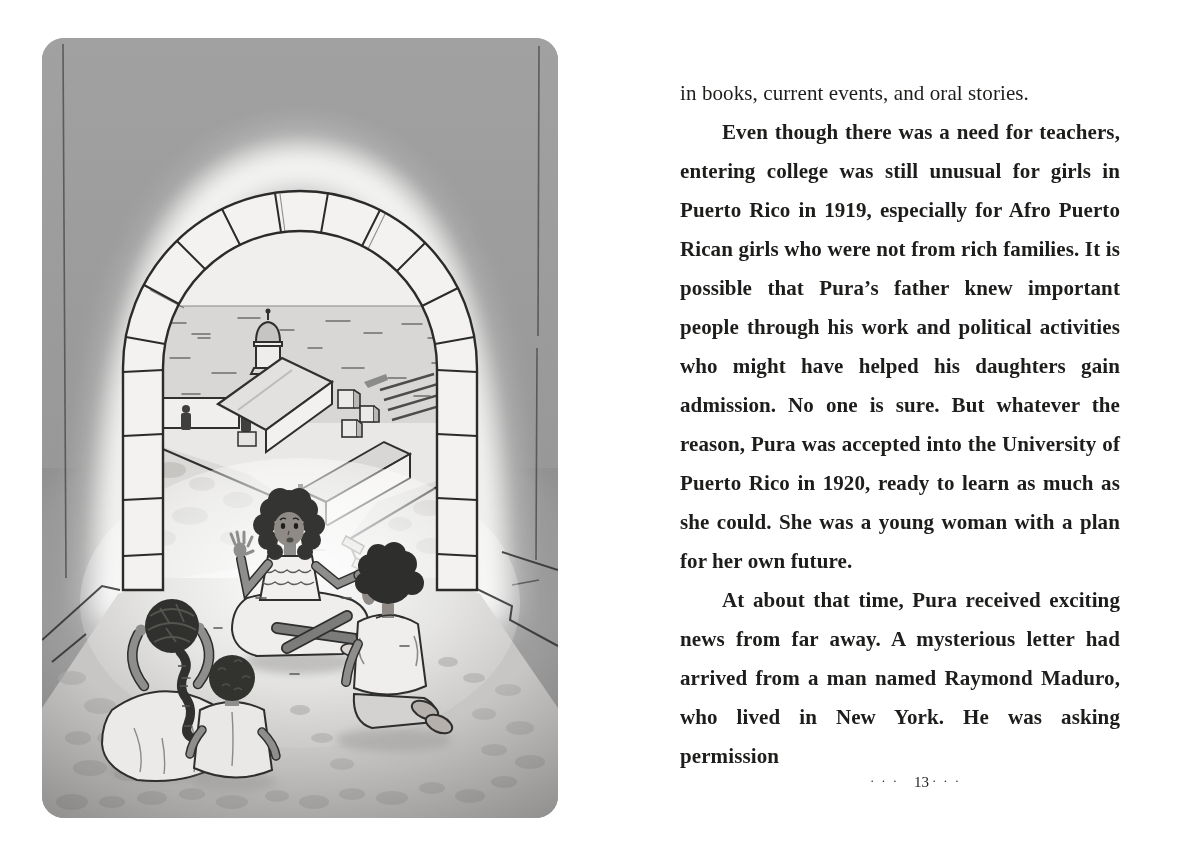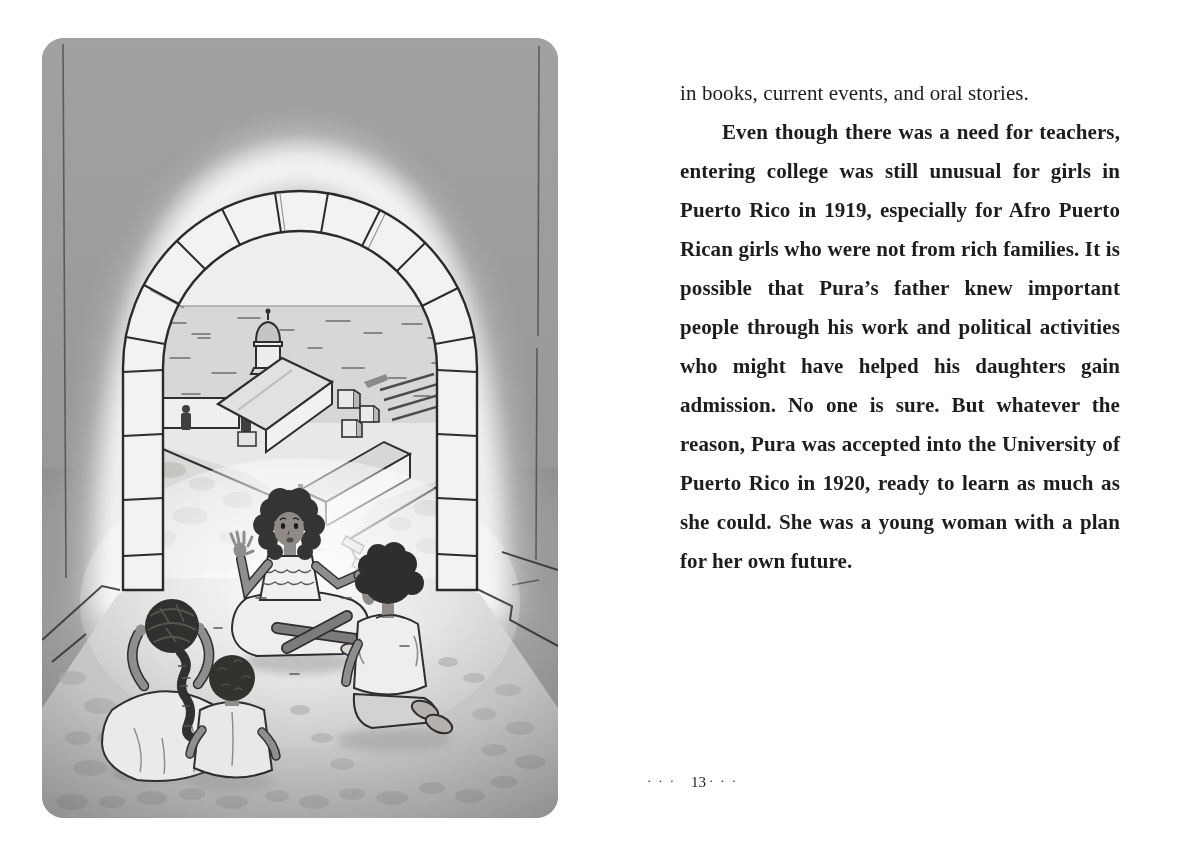--- a/index.html
+++ b/index.html
@@ -12,22 +12,22 @@
                 border-radius:22px;overflow:hidden;background:#9b9b9b;}
   .illustration svg{display:block;}
 
   
   .text-column{position:absolute;left:680px;top:74px;width:440px;
                font-size:21px;line-height:39px;text-align:justify;
                letter-spacing:.1px;}
   .text-column p{margin:0;}
   .text-column p.indent{text-indent:42px;font-weight:bold;}
 
-  .footer{position:absolute;left:647px;top:774px;width:440px;
-          font-size:14.5px;color:#1d1d1b;}
+  .footer{position:absolute;left:698px;top:774px;width:440px;
+          text-align:center;font-size:14.5px;color:#1d1d1b;}
   .footer .dots{font-size:13px;letter-spacing:7px;position:relative;top:-2px;color:#2a2a2a;}
   .footer .dots.left{margin-right:10px;}
   .footer .dots.right{margin-left:3px;}
   .footer .num{font-size:15px;}
 </style>
 </head>
 <body>
 
 <div class="spread">
 
@@ -423,19 +423,20 @@
         <path d="M358 608 h9"></path>
           <path d="M140 640 h8"></path>
           <path d="M248 636 h9"></path>
       </g>
     </svg>
   </div>
 
   <div class="text-column">
     <p>in books, current events, and oral stories.</p>
     <p class="indent">Even though there was a need for teachers, entering college was still unusual for girls in Puerto Rico in 1919, especially for Afro Puerto Rican girls who were not from rich families. It is possible that Pura’s father knew important people through his work and political activities who might have helped his daughters gain admission. No one is sure. But whatever the reason, Pura was accepted into the University of Puerto Rico in 1920, ready to learn as much as she could. She was a young woman with a plan for her own future.</p>
+    <p class="indent">At about that time, Pura received exciting news from far away. A mysterious letter had arrived from a man named Raymond Maduro, who lived in New York. He was asking permission</p>
   </div>
 
   <div class="footer">
     <span class="dots left">···</span><span class="num">13</span><span class="dots right">···</span>
   </div>
 
 </div>
 
 </body></html>

